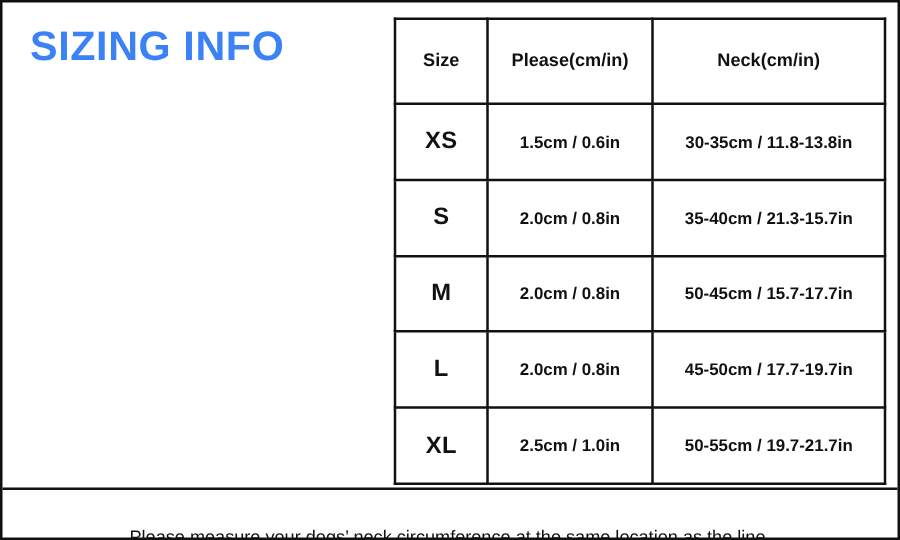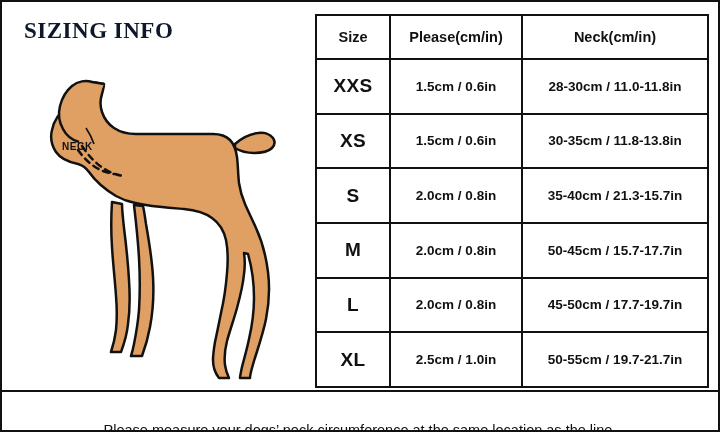--- a/index.html
+++ b/index.html
@@ -28,26 +28,25 @@
     left: 0;
     top: 0;
     width: 306px;
     height: 388px;
     box-sizing: border-box;
   }
   .title {
     position: absolute;
     left: 22px;
     top: 16px;
-    font-size: 23px;
+    font-size: 33px;
     font-weight: bold;
     letter-spacing: 0.5px;
-    color: #0f172a;
+    color: #3b82f6;
     white-space: nowrap;
-    font-family: Liberation Serif, serif;
   }
   .dog-wrap {
     position: absolute;
     left: 14px;
     top: 70px;
     width: 290px;
     height: 310px;
   }
   .neck-label {
     position: absolute;
@@ -71,21 +70,21 @@
     width: 392px;
     height: 374px;
     table-layout: fixed;
   }
   table.size-table th,
   table.size-table td {
     border: 2px solid #111111;
     text-align: center;
     vertical-align: middle;
     color: #111111;
-    padding: 0;
+    padding: 12px;
   }
   table.size-table th {
     font-size: 14.5px;
     font-weight: bold;
     height: 42px;
   }
   table.size-table td.sz {
     font-size: 19px;
     font-weight: bold;
     letter-spacing: 0.3px;
@@ -119,107 +118,37 @@
   }
 </style>
 </head>
 <body>
 
 <div class="page">
 
   <div class="left-panel">
     <div class="title">SIZING INFO</div>
 
-    <div class="dog-wrap">
-      <svg width="290" height="310" viewBox="0 0 290 310">
-
-        <path d="M52 34
-                 C44 40 38 48 36 58
-                 C34 66 36 74 40 80
-                 C44 86 52 90 62 92
-                 C66 93 70 96 73 100
-                 C80 110 90 118 100 124
-                 C104 126 108 128 112 129
-                 C118 131 124 132 130 133
-                 C142 135 156 136 168 137
-                 C178 138 188 140 196 146
-                 C203 151 208 159 210 168
-                 C212 178 212 190 211 201
-                 C210 214 208 228 205 241
-                 C203 251 201 261 199 270
-                 C198 276 197 282 197 288
-                 C197 295 199 301 203 306
-                 L213 306
-                 C213 306 210 300 209 293
-                 C208 285 209 277 211 269
-                 C214 258 218 247 221 236
-                 C224 225 227 213 228 202
-                 C229 195 229 188 228 181
-                 L232 182
-                 C236 196 238 211 238 226
-                 C238 240 236 254 233 267
-                 C231 277 228 287 226 295
-                 C225 300 224 304 224 306
-                 L234 306
-                 C234 302 236 296 238 289
-                 C242 276 247 262 250 247
-                 C253 232 254 216 252 200
-                 C250 184 246 169 240 156
-                 C236 147 232 139 229 132
-                 C226 125 224 118 223 111
-                 C222 102 222 93 221 85
-                 C220 78 218 72 214 68
-                 C210 64 204 62 197 62
-                 L120 62
-                 C112 62 104 60 98 56
-                 C92 52 88 46 86 40
-                 C84 34 84 28 86 22
-                 C87 18 88 15 88 12
-                 L76 10
-                 C74 14 72 18 70 22
-                 C67 27 62 31 56 33
-                 Z" fill="#e0a063" stroke="#111111" stroke-width="2.5" stroke-linejoin="round"></path>
-
-        <path d="M88 12 L76 10 C70 8 62 9 56 14 C50 19 46 26 44 34 C42 42 43 50 47 57 C50 63 56 68 63 70" fill="#e0a063" stroke="#111111" stroke-width="2.5" stroke-linejoin="round"></path>
-
-        <path d="M96 130 C95 145 95 160 96 175 C97 192 99 209 100 224 C101 236 101 248 100 258 C99 266 97 274 95 280 L105 280 C108 272 111 262 112 252 C114 238 114 223 113 208 C112 190 110 172 108 156 C107 147 106 138 106 132 Z" fill="#e0a063" stroke="#111111" stroke-width="2.5" stroke-linejoin="round"></path>
-        <path d="M118 133 C120 150 122 168 123 186 C124 204 124 222 123 238 C122 250 120 262 118 272 C117 277 116 281 115 284 L126 284 C129 276 132 266 134 255 C137 239 138 222 137 205 C136 187 133 169 130 152 C129 145 128 138 127 134 Z" fill="#e0a063" stroke="#111111" stroke-width="2.5" stroke-linejoin="round"></path>
-
-        <path d="M219 72 C226 66 234 62 242 61 C248 60 254 62 257 66 C259 69 259 73 256 76 C252 80 245 81 238 81 C231 81 224 79 219 76 Z" fill="#e0a063" stroke="#111111" stroke-width="2.5" stroke-linejoin="round"></path>
-
-        <path d="M62 78 C72 92 84 100 98 102" fill="none" stroke="#111111" stroke-width="2.5" stroke-dasharray="6 5" stroke-linecap="round"></path>
-
-        <path d="M66 74 C78 92 92 102 108 104" fill="none" stroke="#111111" stroke-width="2.5" stroke-dasharray="6 5" stroke-linecap="round"></path>
-
-        <path d="M70 56 C74 62 76 66 78 72" fill="none" stroke="#111111" stroke-width="1.6"></path>
-      </svg>
-      <div class="neck-label">NECK</div>
-    </div>
   </div>
 
   <div class="table-wrap">
     <table class="size-table">
       <colgroup>
         <col class="c-size">
           <col class="c-width">
           <col class="c-neck">
       </colgroup>
       <thead>
         <tr>
           <th>Size</th>
           <th>Please(cm/in)</th>
           <th>Neck(cm/in)</th>
         </tr>
       </thead>
       <tbody>
-        <tr>
-          <td class="sz">XXS</td>
-          <td class="val">1.5cm / 0.6in</td>
-          <td class="val">28-30cm / 11.0-11.8in</td>
-        </tr>
         <tr>
           <td class="sz">XS</td>
           <td class="val">1.5cm / 0.6in</td>
           <td class="val">30-35cm / 11.8-13.8in</td>
         </tr>
         <tr>
           <td class="sz">S</td>
           <td class="val">2.0cm / 0.8in</td>
           <td class="val">35-40cm / 21.3-15.7in</td>
         </tr>

